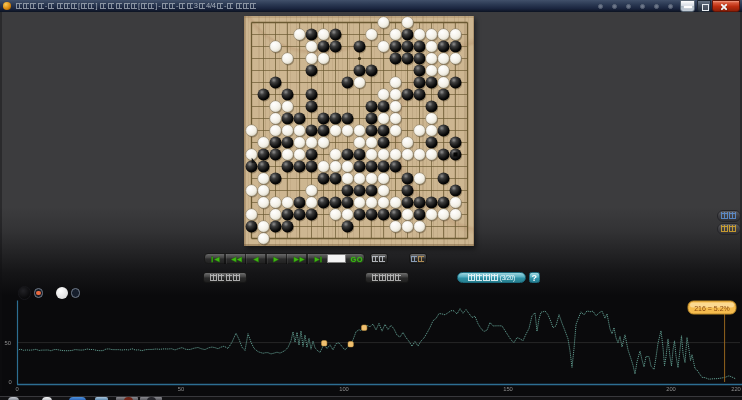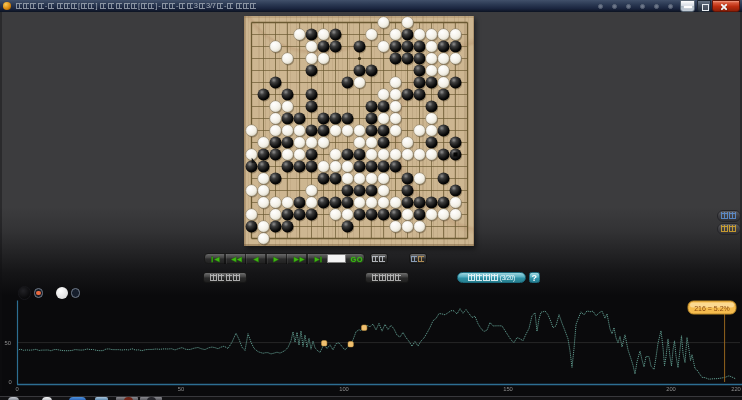--- a/index.html
+++ b/index.html
@@ -102,21 +102,21 @@
         <i class="cj" style="color:#9aa3b0;width:6.0px;height:6.0px;"></i>
         <span>]</span>
         <span> - </span>
         <i class="cj" style="color:#9aa3b0;width:6.0px;height:6.0px;"></i>
         <i class="cj" style="color:#9aa3b0;width:6.0px;height:6.0px;"></i>
         <span> - </span>
         <i class="cj" style="color:#9aa3b0;width:6.0px;height:6.0px;"></i>
         <i class="cj" style="color:#9aa3b0;width:6.0px;height:6.0px;"></i>
         <span>3</span>
         <i class="cj" style="color:#9aa3b0;width:6.0px;height:6.0px;"></i>
-        <span>3/7</span>
+        <span>4/4</span>
         <i class="cj" style="color:#9aa3b0;width:6.0px;height:6.0px;"></i>
         <span> - </span>
         <i class="cj" style="color:#9aa3b0;width:6.0px;height:6.0px;"></i>
         <span></span>
         <i class="cj" style="color:#9aa3b0;width:6.0px;height:6.0px;"></i>
         <i class="cj" style="color:#9aa3b0;width:6.0px;height:6.0px;"></i>
         <i class="cj" style="color:#9aa3b0;width:6.0px;height:6.0px;"></i>
       </div>
     <div id="ticons">
         <i></i>

